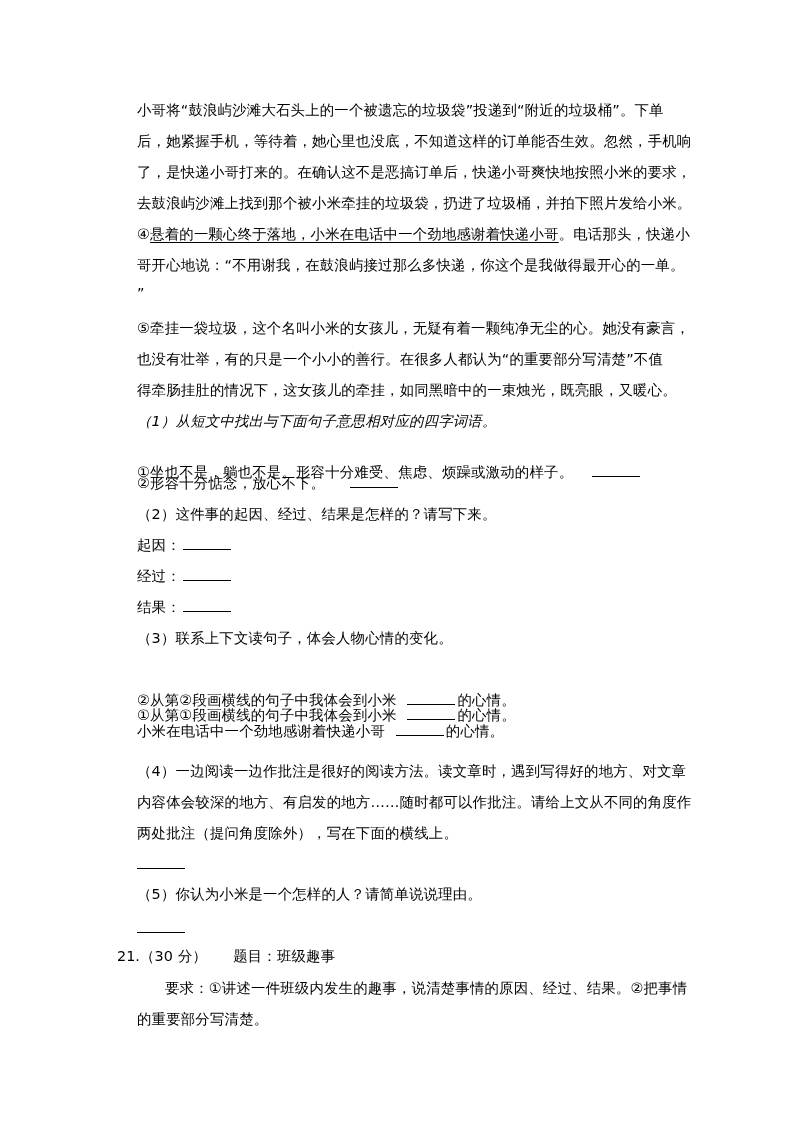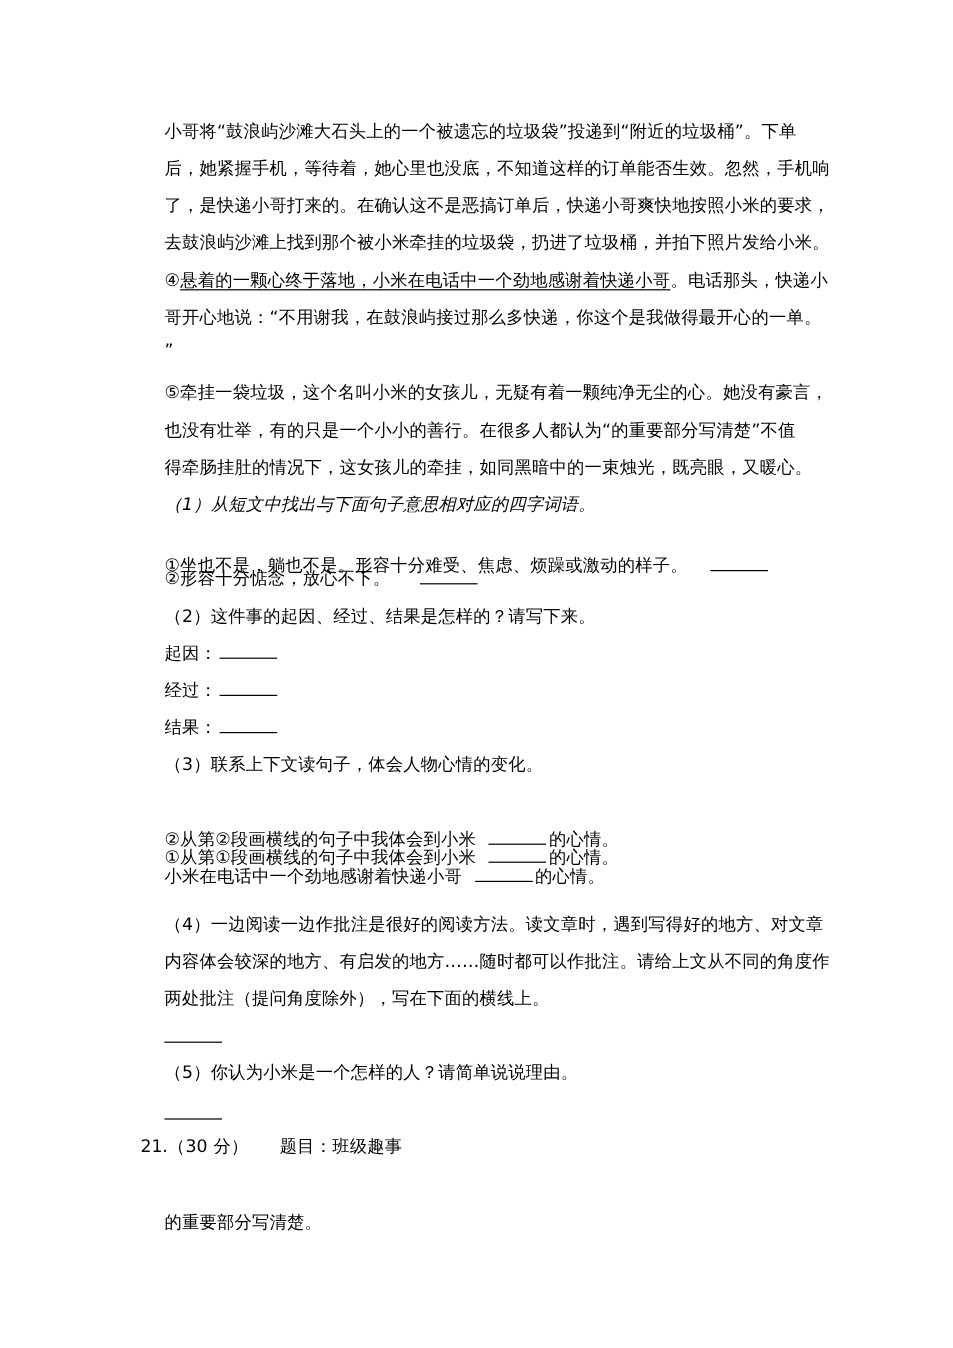--- a/index.html
+++ b/index.html
@@ -83,15 +83,16 @@
   <div class="line" style="top:792px;">内容体会较深的地方、有启发的地方……随时都可以作批注。请给上文从不同的角度作</div>
   <div class="line" style="top:823px;">两处批注（提问角度除外），写在下面的横线上。</div>
   <div class="blank-solo" style="top:868px;"></div>
 
   <div class="line" style="top:884px;">（5）你认为小米是一个怎样的人？请简单说说理由。</div>
   <div class="blank-solo" style="top:932px;"></div>
 
   <div class="line" style="top:946px; left:117px;">
     <span class="q-num">21.</span><span>（30 分）</span><span style="display:inline-block;width:26px;"></span><span>题目：班级趣事</span>
   </div>
+  <div class="line" style="top:978px; left:165px;">要求：①讲述一件班级内发生的趣事，说清楚事情的原因、经过、结果。②把事情</div>
   <div class="line" style="top:1009px;">的重要部分写清楚。</div>
 
 </div>
 
 </body></html>

